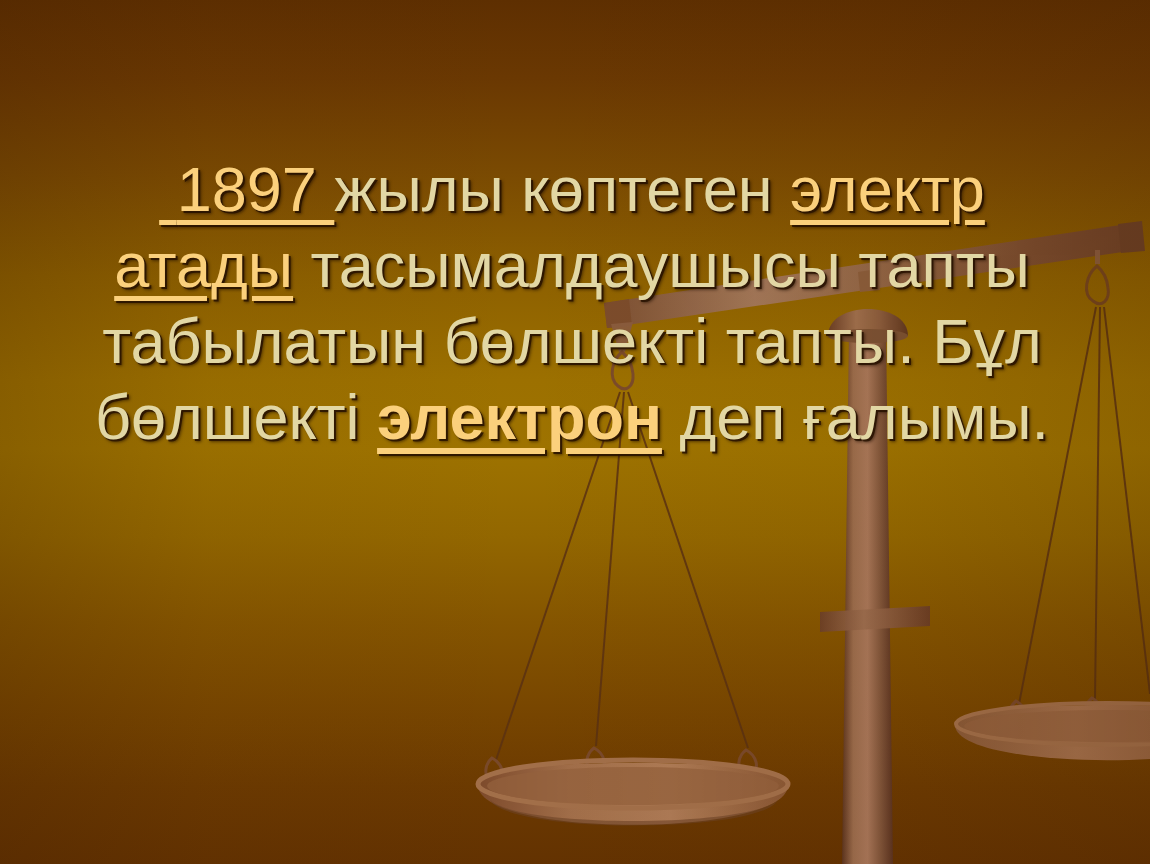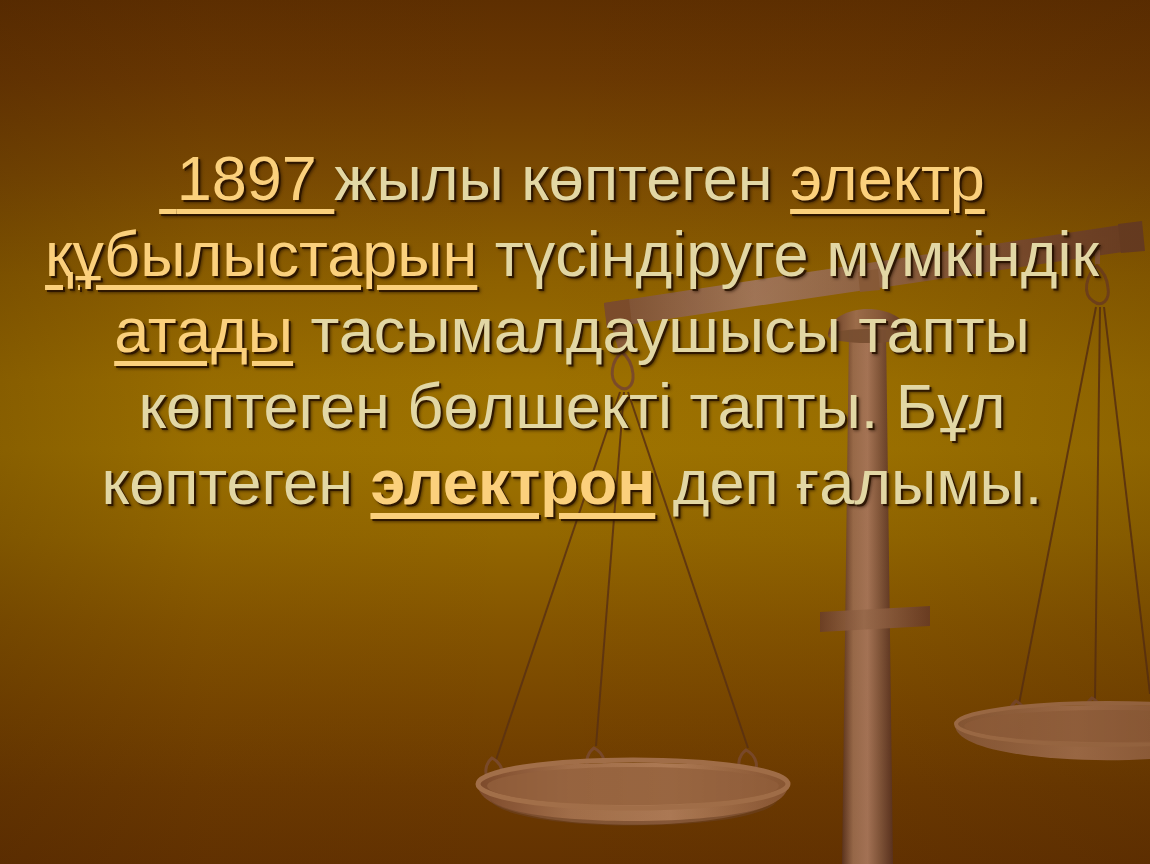--- a/index.html
+++ b/index.html
@@ -47,21 +47,21 @@
     position: absolute;
     left: 0; top: 0;
     width: 1150px; height: 864px;
     pointer-events: none;
   }
 
   
   #text-block {
     position: absolute;
     left: 0;
-    top: 140px;
+    top: 151px;
     width: 1144px;
     text-align: center;
     z-index: 5;
   }
   .line {
     font-size: 63px;
     line-height: 76px;
     color: #e2d7a4;
     white-space: nowrap;
     text-shadow:
@@ -205,32 +205,29 @@
       <ellipse cx="1108" cy="726" rx="144" ry="16" fill="#96633f" opacity="0.6"></ellipse>
     </g>
   </svg>
 
   <div id="text-block">
 
     <div class="line">
       <span class="lead">&nbsp;</span><span class="hl">1897 </span><span>жылы көптеген </span><span class="hl">электр</span>
     </div>
 
-    <div class="line">
-      <span class="hl">құбылыстарын</span><span> түсіндіруге мүмкіндік</span>
-    </div>
 
 
 
     <div class="line">
       <span class="hl">атады</span><span> тасымалдаушысы тапты</span>
     </div>
 
     <div class="line">
-      <span>көптеген бөлшекті тапты. Бұл</span>
-    </div>
-
-    <div class="line">
-      <span>көптеген </span><span class="hl-bold">электрон</span><span> деп ғалымы.</span>
+      <span>табылатын бөлшекті тапты. Бұл</span>
+    </div>
+
+    <div class="line">
+      <span>бөлшекті </span><span class="hl-bold">электрон</span><span> деп ғалымы.</span>
     </div>
 
   </div>
 </div>
 
 </body></html>

